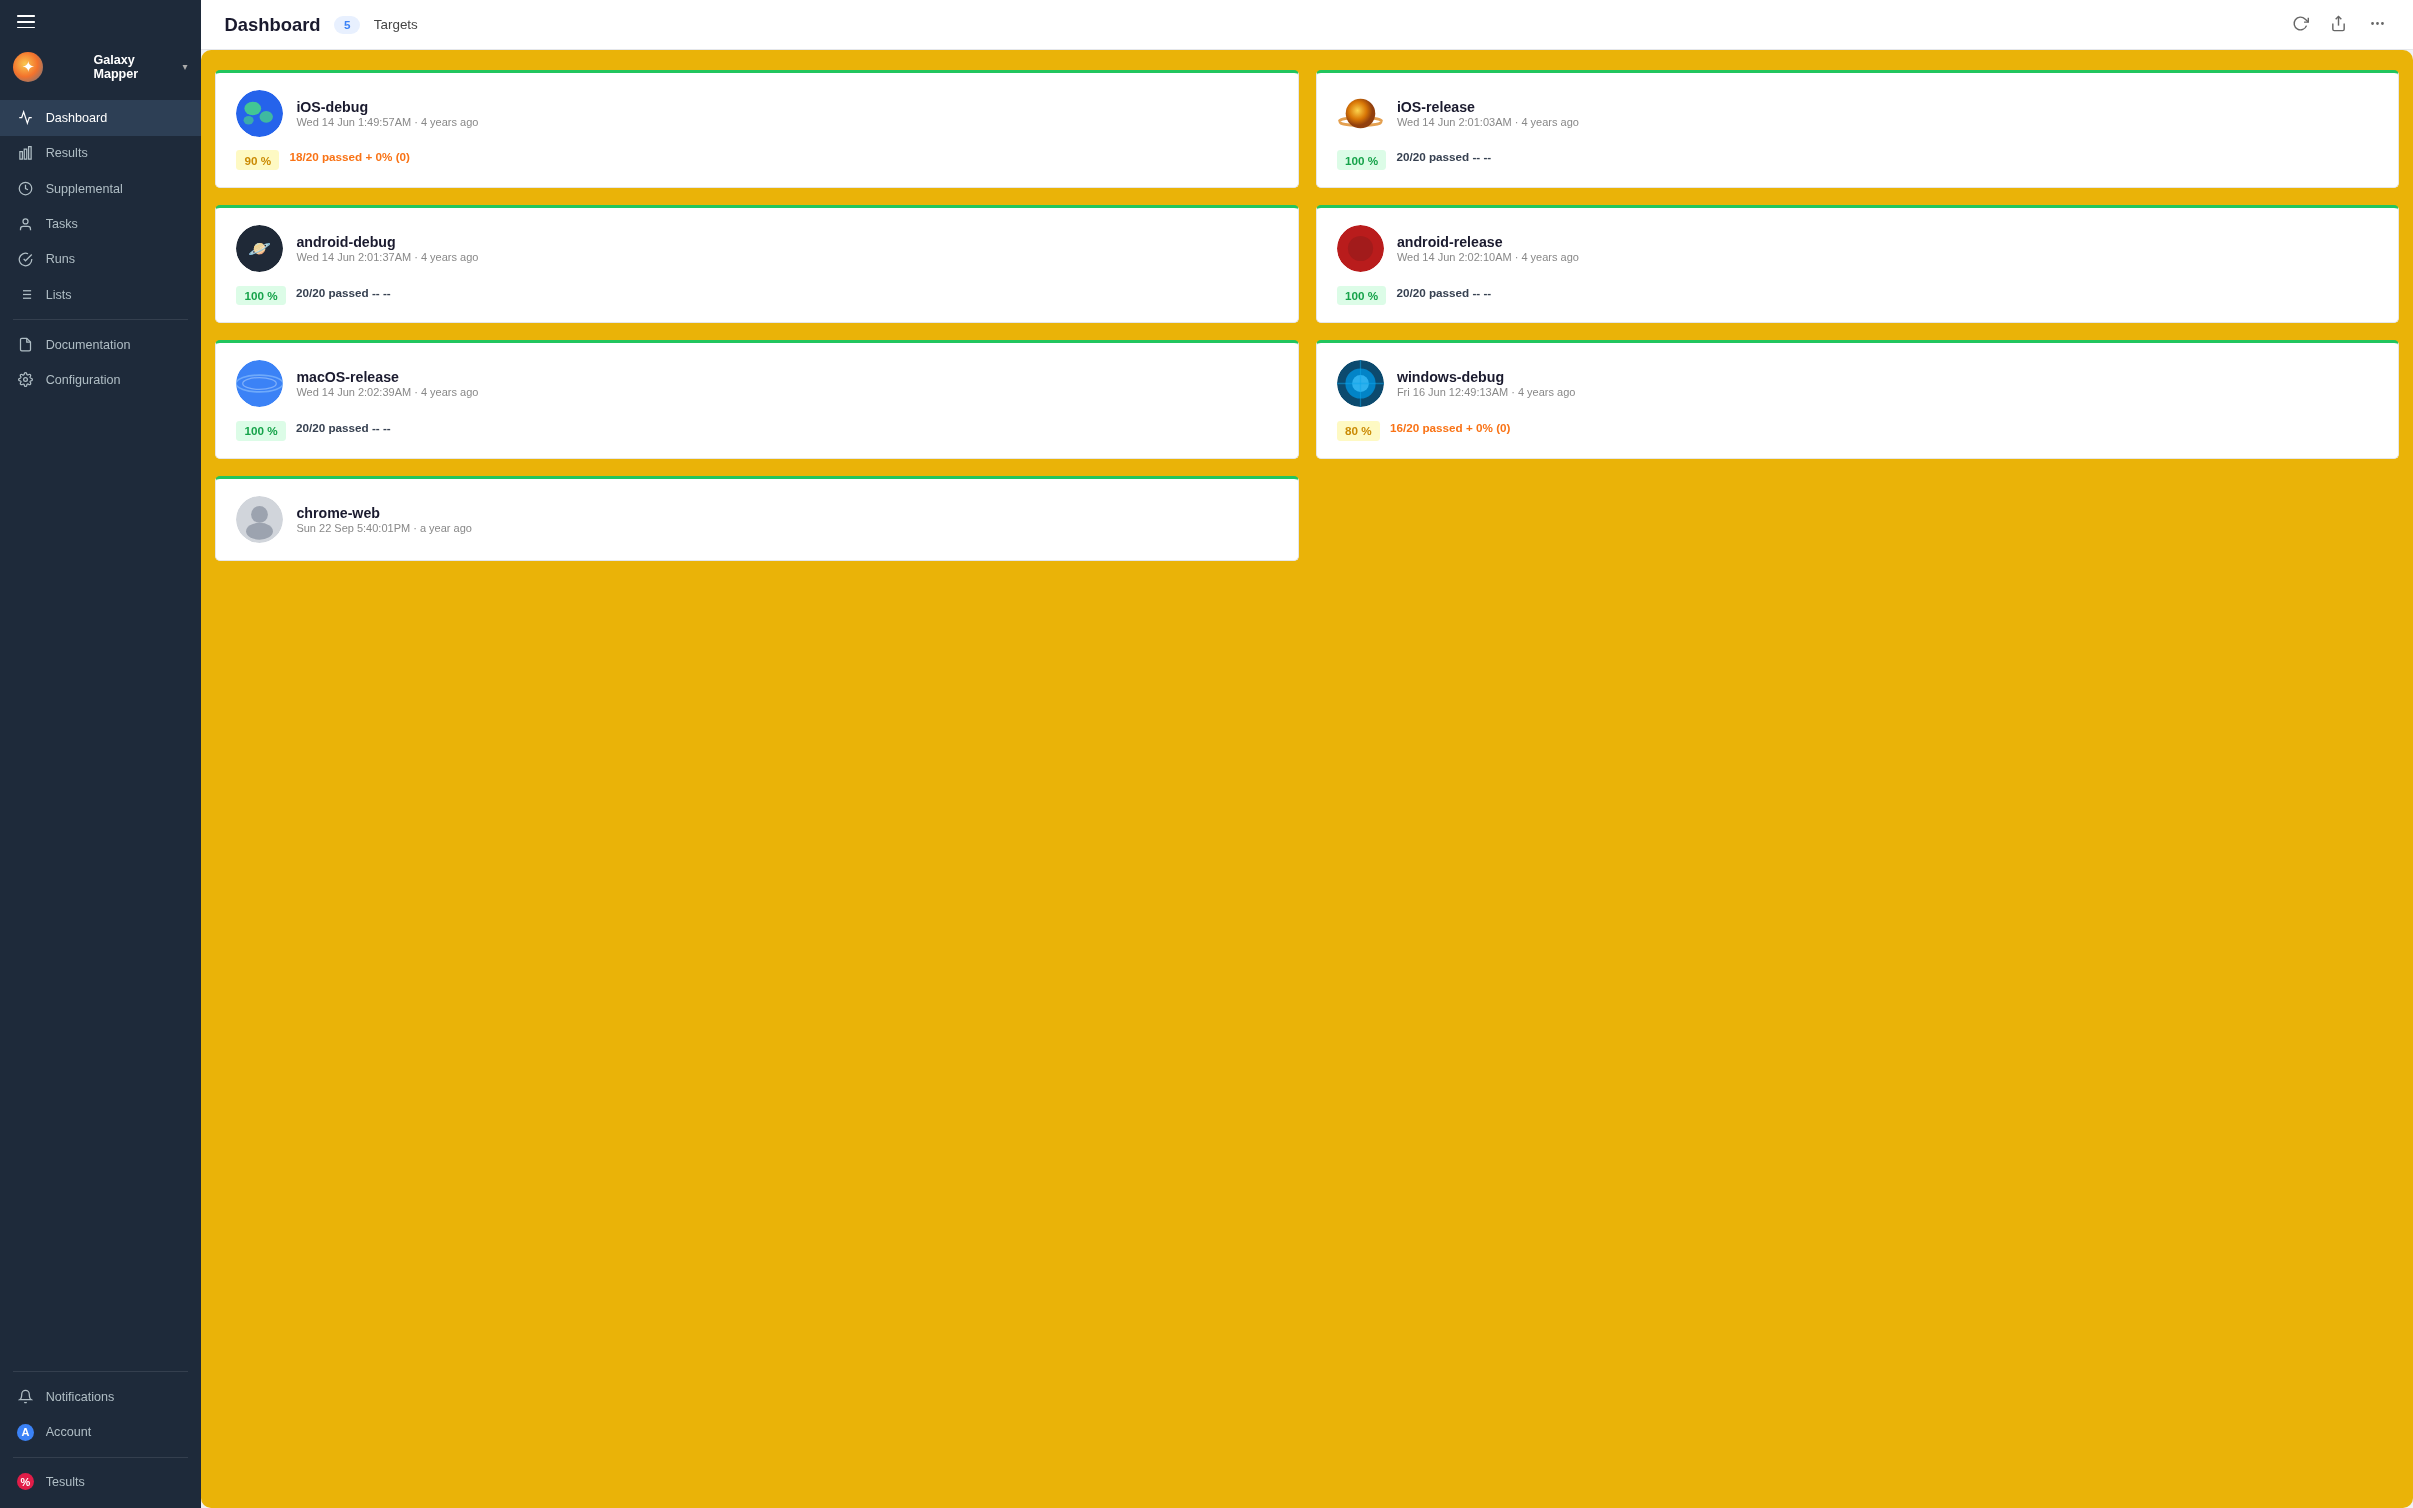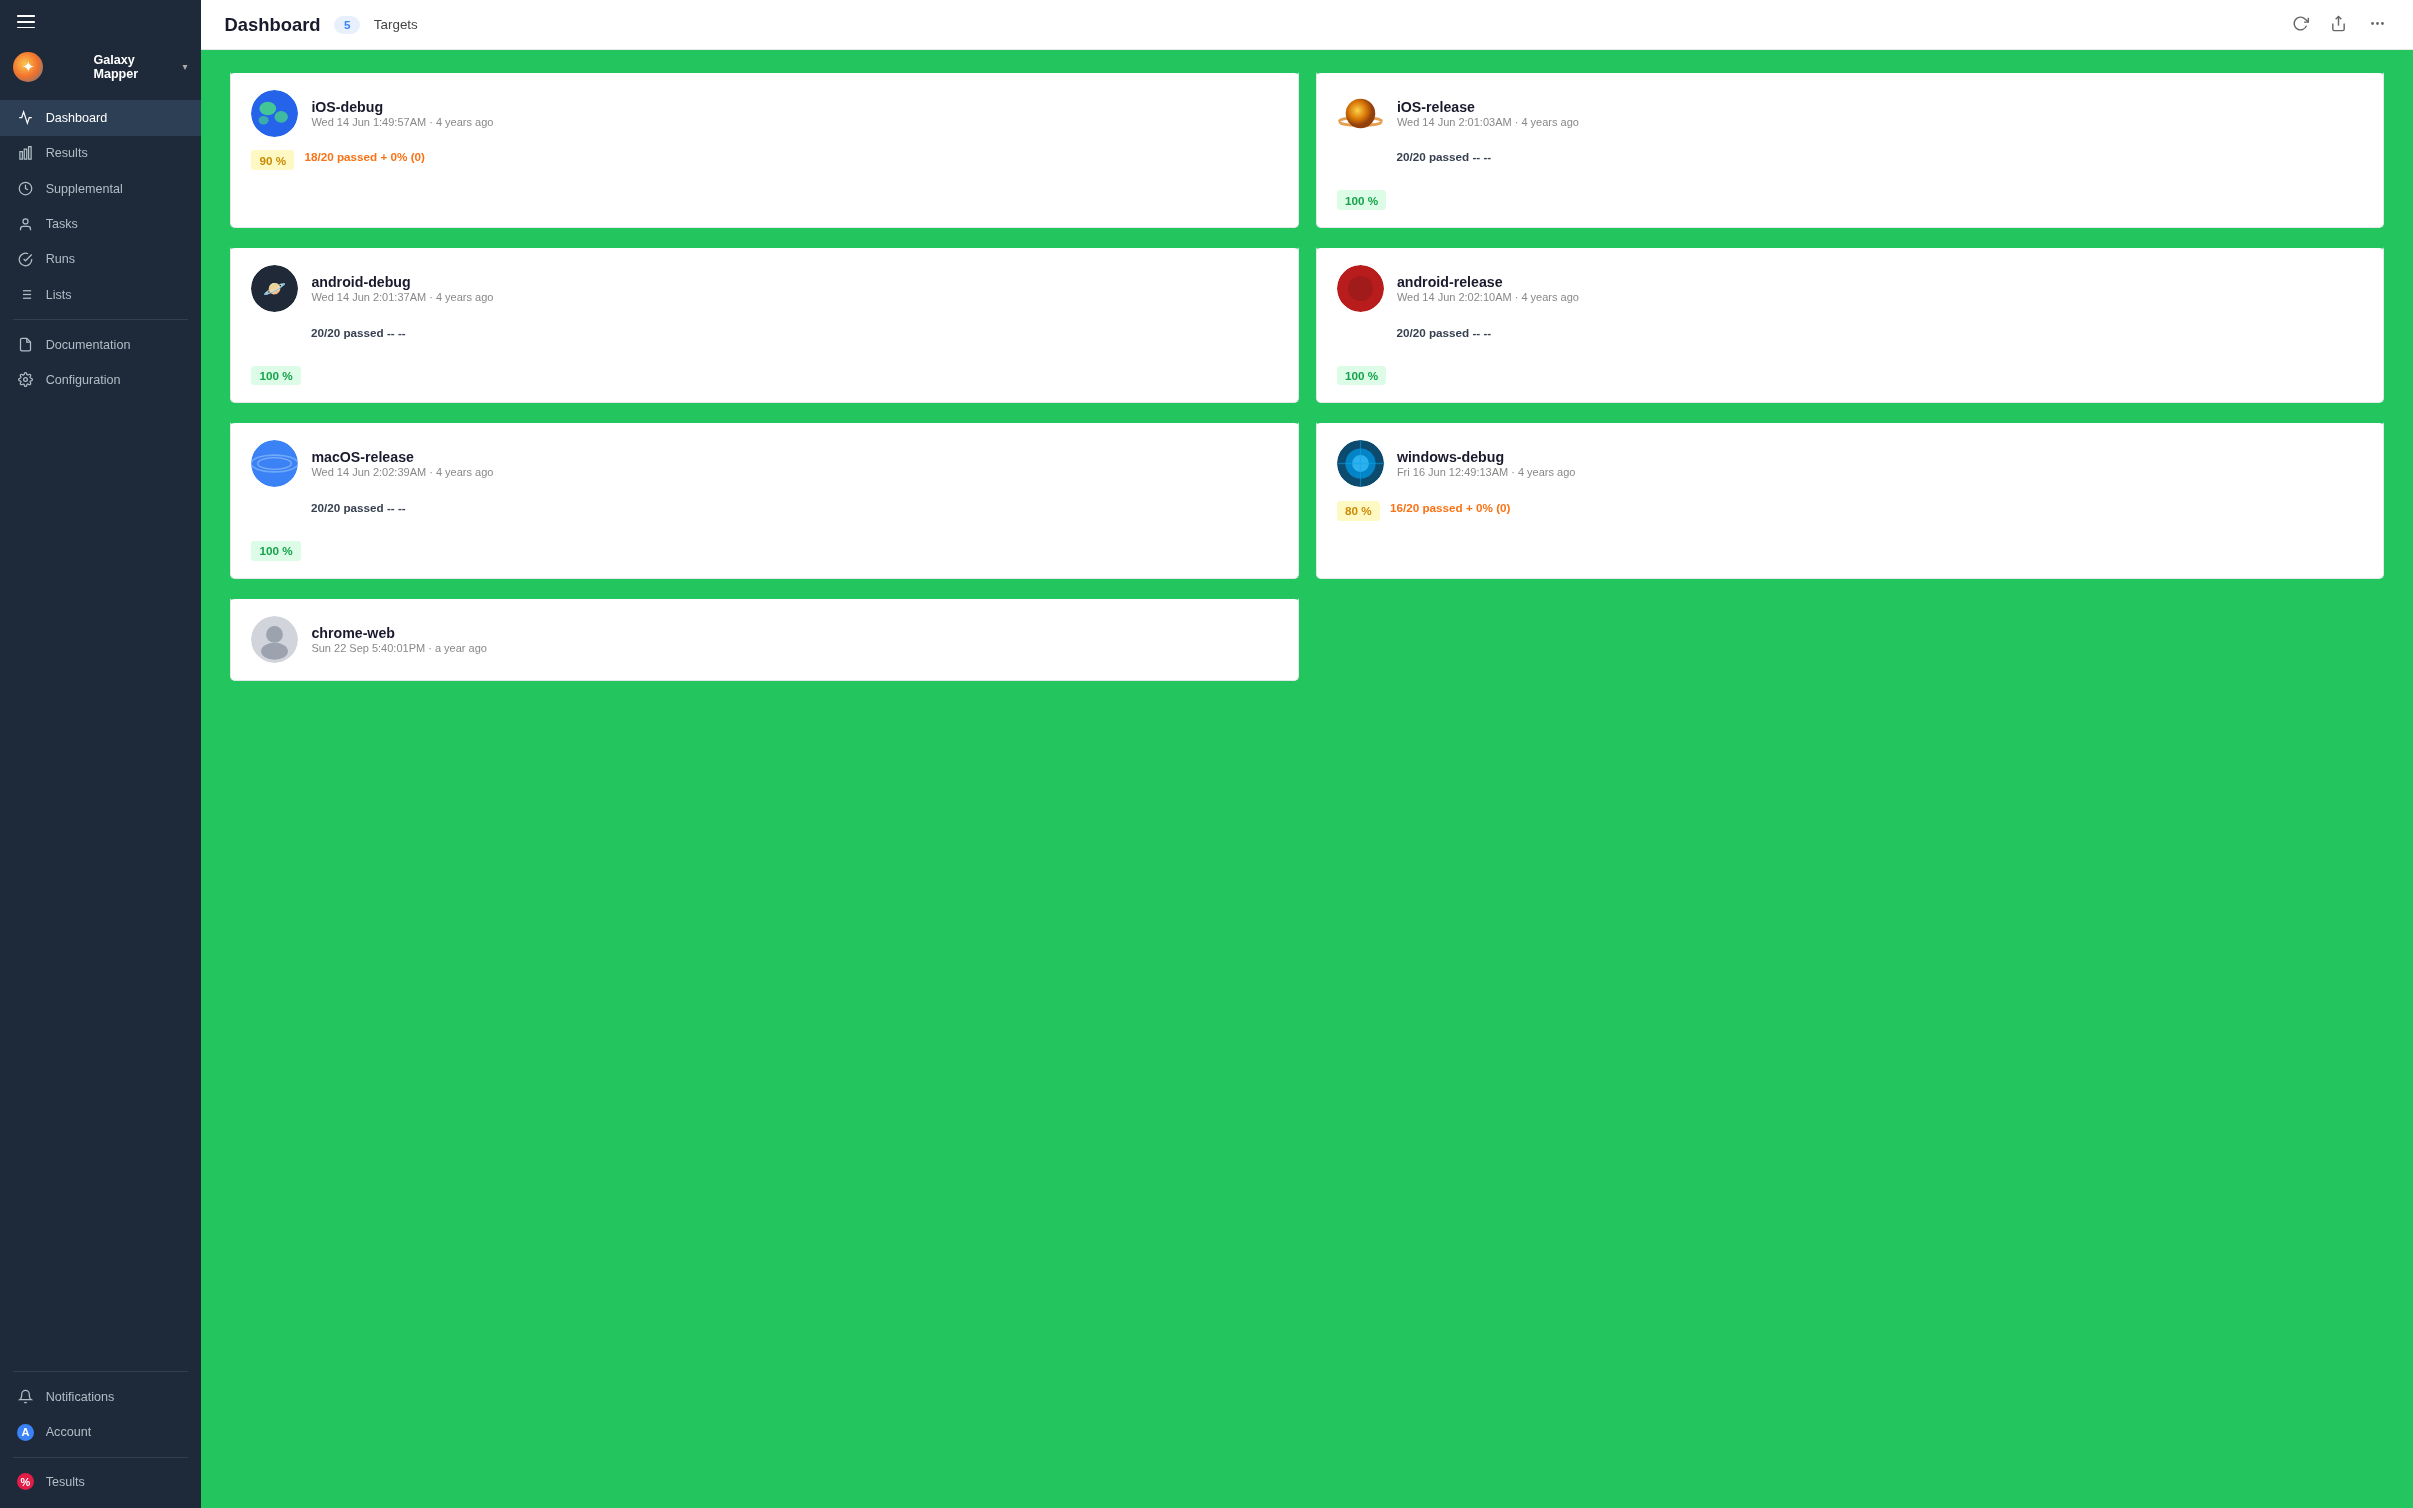--- a/index.html
+++ b/index.html
@@ -75,22 +75,23 @@
       background: #e8f0fe; color: #3b82f6; font-size: 11.7px; font-weight: 600;
       padding: 2.5px 10px; border-radius: 17px;
     }
     .header-targets { font-size: 13.4px; color: #444; font-weight: 500; }
     .header-actions { margin-left: auto; display: flex; align-items: center; gap: 15px; }
     .header-icon-btn { background: none; border: none; cursor: pointer; color: #666; font-size: 15px; padding: 3.4px; }
 
     .content {
       flex: 1;
       overflow-y: auto;
-      padding: 20px 29px;
-      background: #22c55e;
+      padding: 20px 14px;
+      background: #eab308;
+      border-radius: 10px;
     }
     .cards-grid {
       display: grid;
       grid-template-columns: 1fr 1fr;
       gap: 17px;
     }
     .card {
       background: #fff;
       border-radius: 5px;
       border: 0.8px solid #e5e7eb;
@@ -108,21 +109,21 @@
       display: flex; align-items: center; justify-content: center;
       font-size: 25px; overflow: hidden;
     }
     .card-info { flex: 1; }
     .card-name { font-size: 14.2px; font-weight: 600; color: #1a1a2e; }
     .card-date { font-size: 11px; color: #888; margin-top: 1px; }
     .card-stats { display: flex; align-items: flex-start; gap: 10px; }
     .badge-pct {
       padding: 3.4px 8.4px; border-radius: 3.4px; font-size: 11.7px; font-weight: 600;
     }
-    .badge-green { background: #dcfce7; color: #16a34a; margin-top: 40px; }
+    .badge-green { background: #dcfce7; color: #16a34a; }
     .badge-yellow { background: #fef9c3; color: #ca8a04; }
     .card-passed { font-size: 11.7px; color: #444; font-weight: bold; }
   </style>
 </head>
 <body>
 
 <div class="sidebar">
   <div class="sidebar-hamburger">
     <div class="hamburger-icon">
       <span></span>

